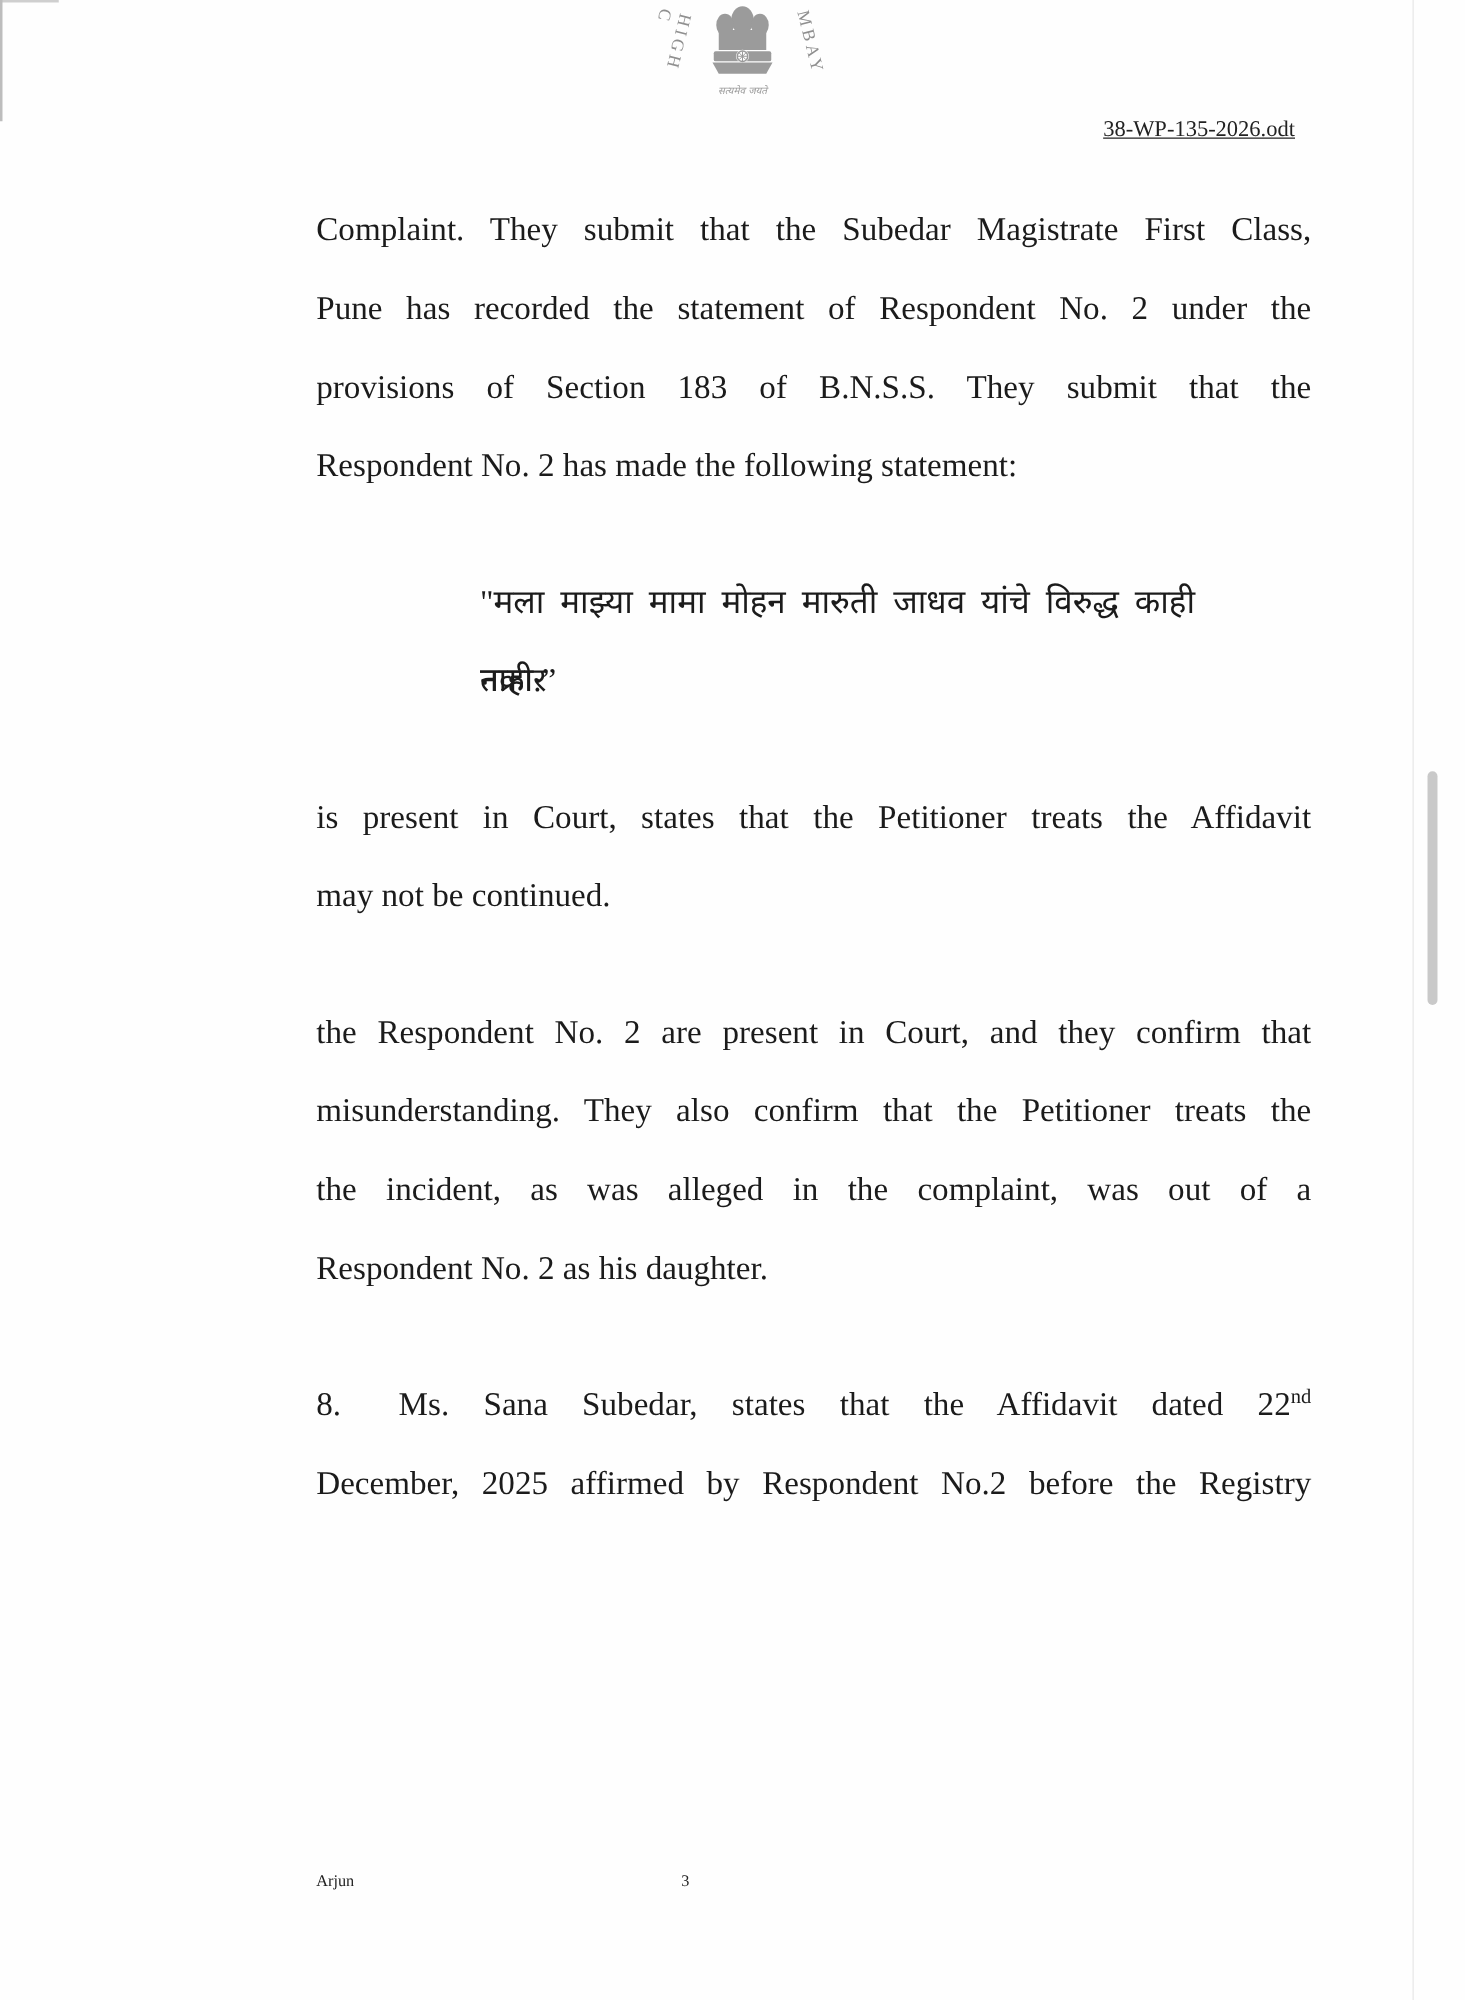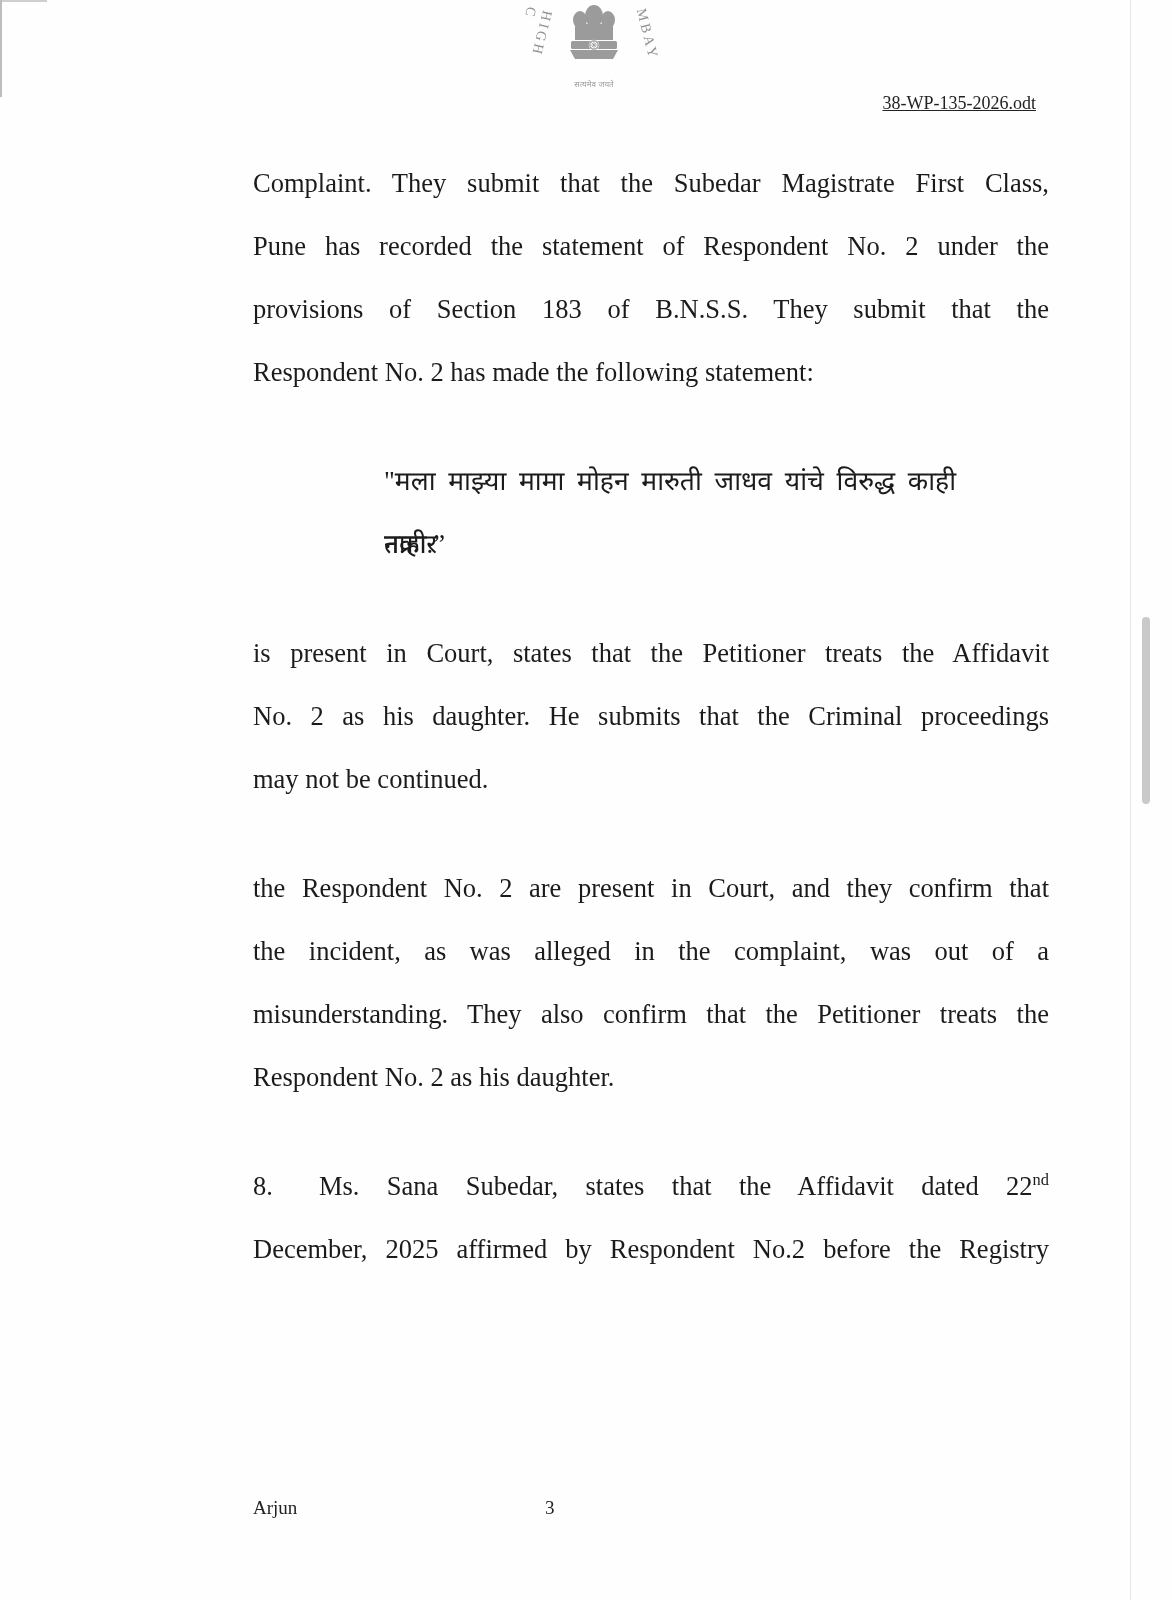--- a/index.html
+++ b/index.html
@@ -22,38 +22,38 @@
     position:absolute; top:4px; left:50%; transform:translateX(-50%);
     display:flex; align-items:flex-start; color:#8f8f8f; user-select:none;
   }
   .seal-side {
     writing-mode:vertical-rl; font-size:14px; letter-spacing:3px;
     color:#8f8f8f; height:60px; overflow:hidden;
   }
   .seal-side-left  { transform:rotate(14deg);  margin-right:8px; margin-top:4px; }
   .seal-side-right { transform:rotate(-14deg); margin-left:8px;  margin-top:4px; }
   .emblem { display:flex; flex-direction:column; align-items:center; width:76px; }
-  .motto { font-size:8px; color:#9a9a9a; margin-top:16px; font-family:"DejaVu Sans",sans-serif; }
+  .motto { font-size:8px; color:#9a9a9a; margin-top:4px; font-family:"DejaVu Sans",sans-serif;font-style:italic; }
 
   .docnum {
     position:absolute; top:93px; right:136px; font-size:18px; color:#222;text-decoration:underline;
   }
 
   
   .content { position:absolute; left:253px; top:152px; width:796px; }
   .para { margin:0 0 46px 0; }
   .line { font-size:26.5px; line-height:63px; height:63px; text-align:left; white-space:nowrap; }
   .line.j { text-align:justify; text-align-last:justify; white-space:normal; }
   .quote { margin-left:131px; width:572px; }
   .pnum { }
   .gap { display:inline-block; width:46px; }
   sup { font-size:0.62em; vertical-align:super; line-height:0; }
 
   .pagefooter {
-    position:absolute; left:253px; top:1497px; width:796px; font-size:19px; color:#222;
+    position:absolute; left:253px; top:1497px; width:796px; font-size:13px; color:#222;
   }
   .pageno { position:absolute; left:292px; top:0; }
 </style>
 </head>
 <body>
 
 <div class="page">
 
   <div class="edge-top"></div>
   <div class="edge-left"></div>
@@ -91,28 +91,27 @@
       <div class="line">Respondent No. 2 has made the following statement:</div>
     </section>
 
     <section class="para quote">
       <div class="line j">"मला माझ्या मामा मोहन मारुती जाधव यांचे विरुद्ध काही तक्रार</div>
       <div class="line">नाही.”</div>
     </section>
 
     <section class="para">
       <div class="line j">is present in Court, states that the Petitioner treats the Affidavit</div>
-      <div class="line j">No. 2 as his daughter. He submits that the Criminal proceedings</div>
       <div class="line">may not be continued.</div>
     </section>
 
     <section class="para">
       <div class="line j">the Respondent No. 2 are present in Court, and they confirm that</div>
+      <div class="line j">misunderstanding. They also confirm that the Petitioner treats the</div>
       <div class="line j">the incident, as was alleged in the complaint, was out of a</div>
-      <div class="line j">misunderstanding. They also confirm that the Petitioner treats the</div>
       <div class="line">Respondent No. 2 as his daughter.</div>
     </section>
 
     <section class="para">
       <div class="line j"><span class="pnum">8.</span><span class="gap"></span><span>Ms. Sana Subedar, states that the Affidavit dated 22</span><sup>nd</sup></div>
       <div class="line j">December, 2025 affirmed by Respondent No.2 before the Registry</div>
     </section>
 
   </main>
 

